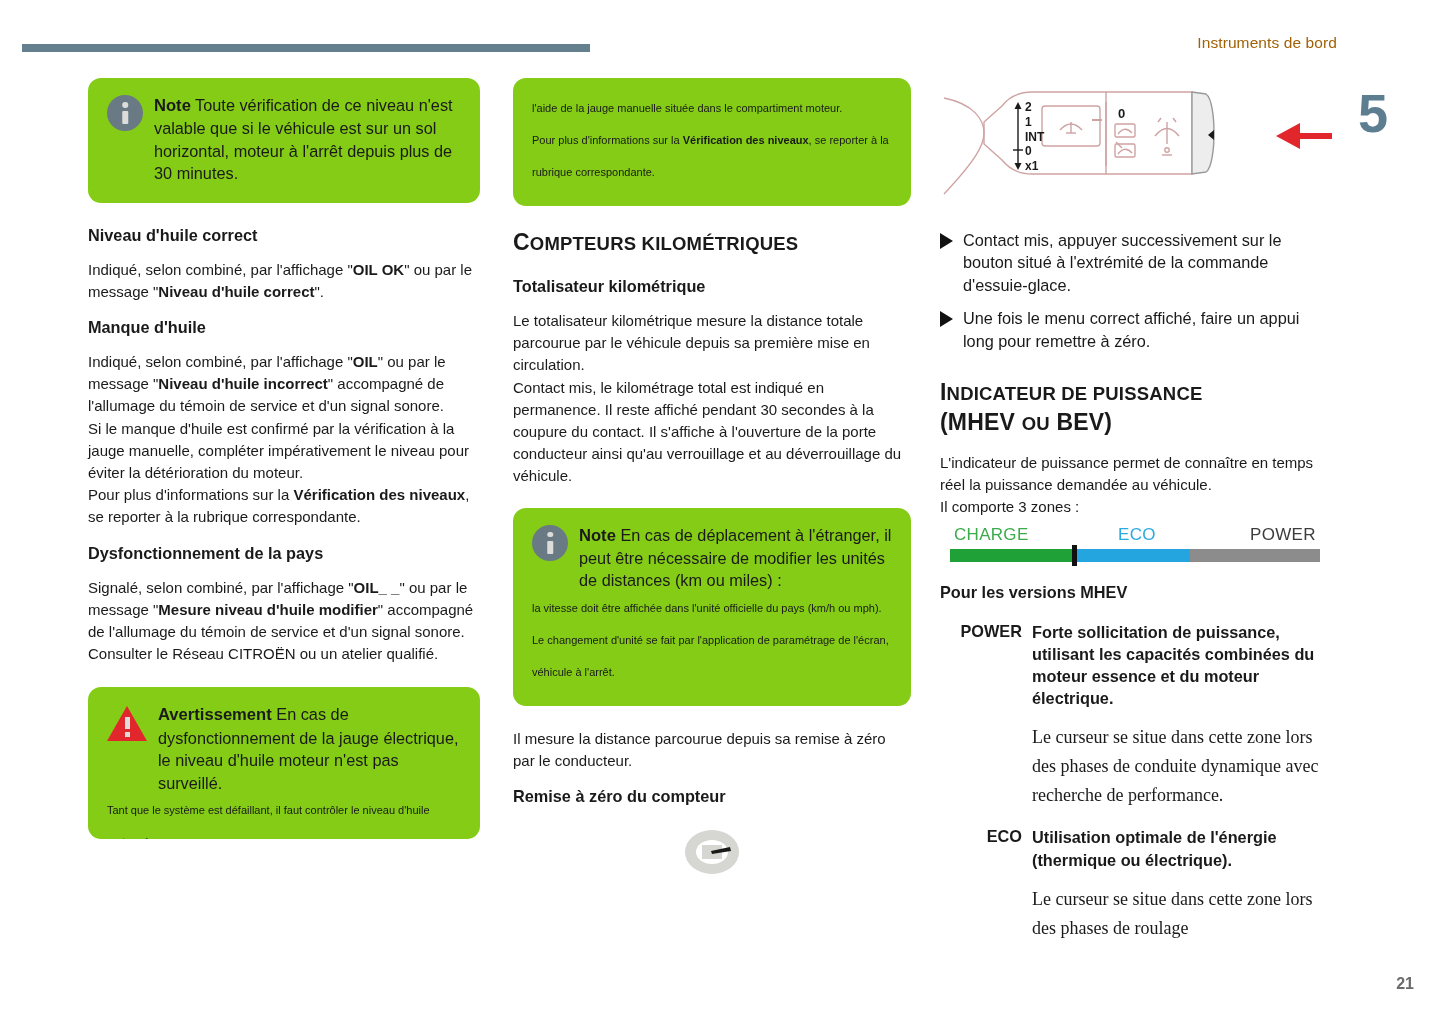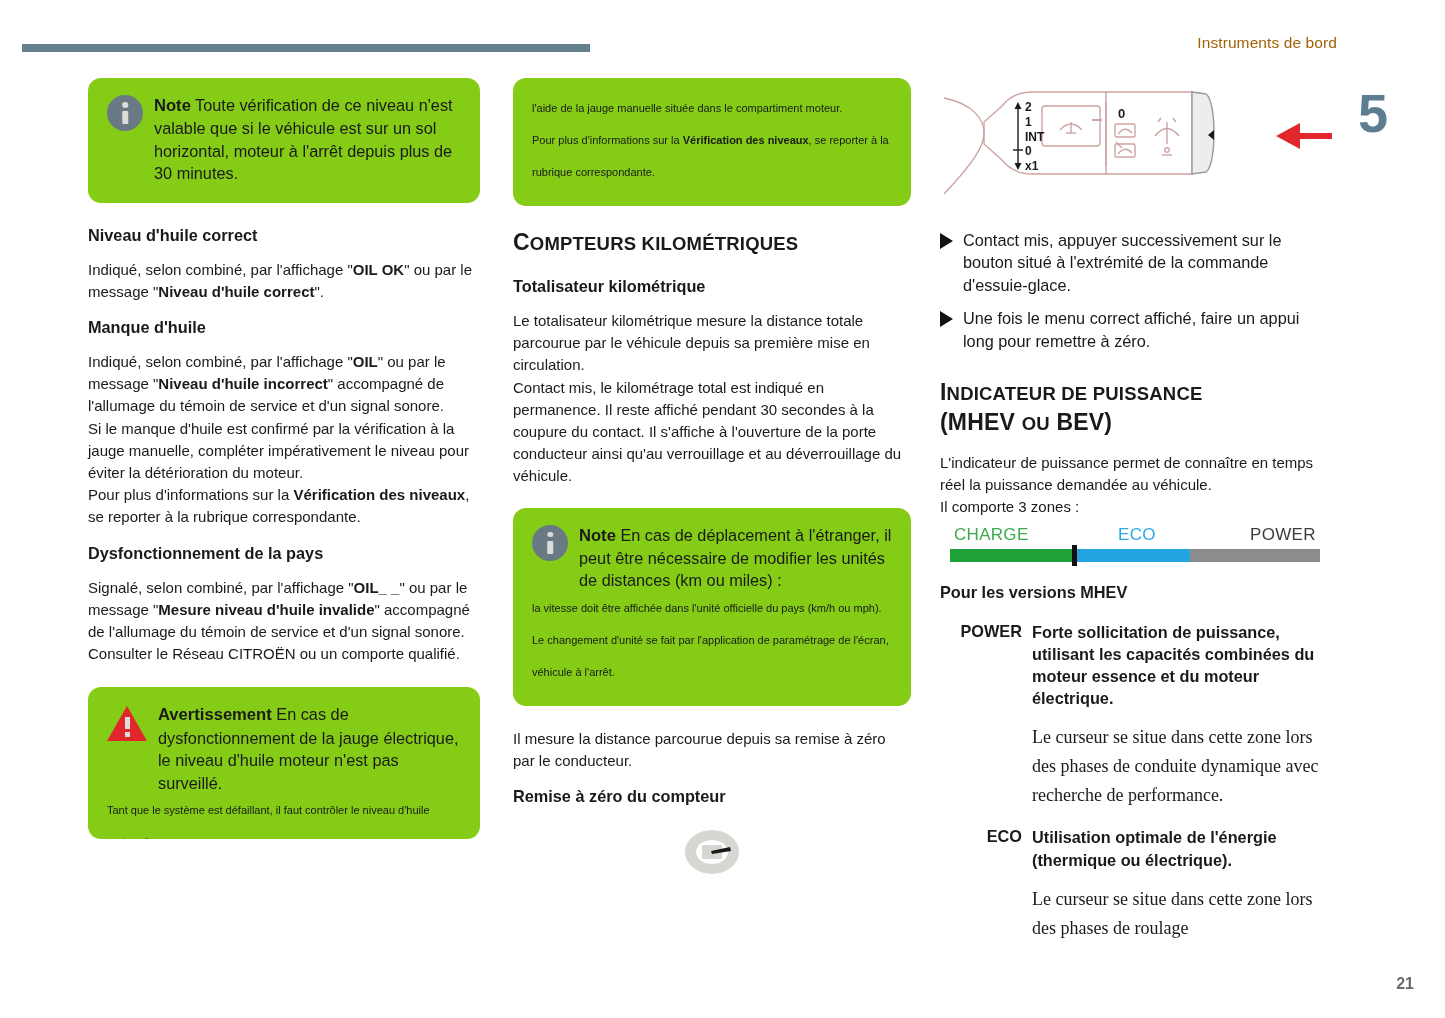--- a/index.html
+++ b/index.html
@@ -293,22 +293,22 @@
 
     <h3 class="sub">Niveau d'huile correct</h3>
     <p class="body"><span>Indiqué, selon combiné, par l'affichage "</span><b>OIL OK</b><span>" ou par le message "</span><b>Niveau d'huile correct</b><span>".</span></p>
 
     <h3 class="sub">Manque d'huile</h3>
     <p class="body tight"><span>Indiqué, selon combiné, par l'affichage "</span><b>OIL</b><span>" ou par le message "</span><b>Niveau d'huile incorrect</b><span>" accompagné de l'allumage du témoin de service et d'un signal sonore.</span></p>
     <p class="body tight">Si le manque d'huile est confirmé par la vérification à la jauge manuelle, compléter impérativement le niveau pour éviter la détérioration du moteur.</p>
     <p class="body"><span>Pour plus d'informations sur la </span><b>Vérification des niveaux</b><span>, se reporter à la rubrique correspondante.</span></p>
 
     <h3 class="sub">Dysfonctionnement de la pays</h3>
-    <p class="body tight"><span>Signalé, selon combiné, par l'affichage "</span><b>OIL_ _</b><span>" ou par le message "</span><b>Mesure niveau d'huile invalide</b><span>" accompagné de l'allumage du témoin de service et d'un signal sonore.</span></p>
-    <p class="body" style="margin-bottom:22px">Consulter le Réseau CITROËN ou un comporte qualifié.</p>
+    <p class="body tight"><span>Signalé, selon combiné, par l'affichage "</span><b>OIL_ _</b><span>" ou par le message "</span><b>Mesure niveau d'huile modifier</b><span>" accompagné de l'allumage du témoin de service et d'un signal sonore.</span></p>
+    <p class="body" style="margin-bottom:22px">Consulter le Réseau CITROËN ou un atelier qualifié.</p>
 
     <div class="callout clip-bottom" style="height:152px;padding-bottom:17px">
       <div class="badge-row">
         <div class="icon-warn"></div>
         <div class="ct">
           <span class="label">Avertissement</span>
           <span>En cas de dysfonctionnement de la jauge électrique, le niveau d'huile moteur n'est pas surveillé.</span>
         </div>
       </div>
       <div class="callout-body">Tant que le système est défaillant, il faut contrôler le niveau d'huile moteur à</div>

